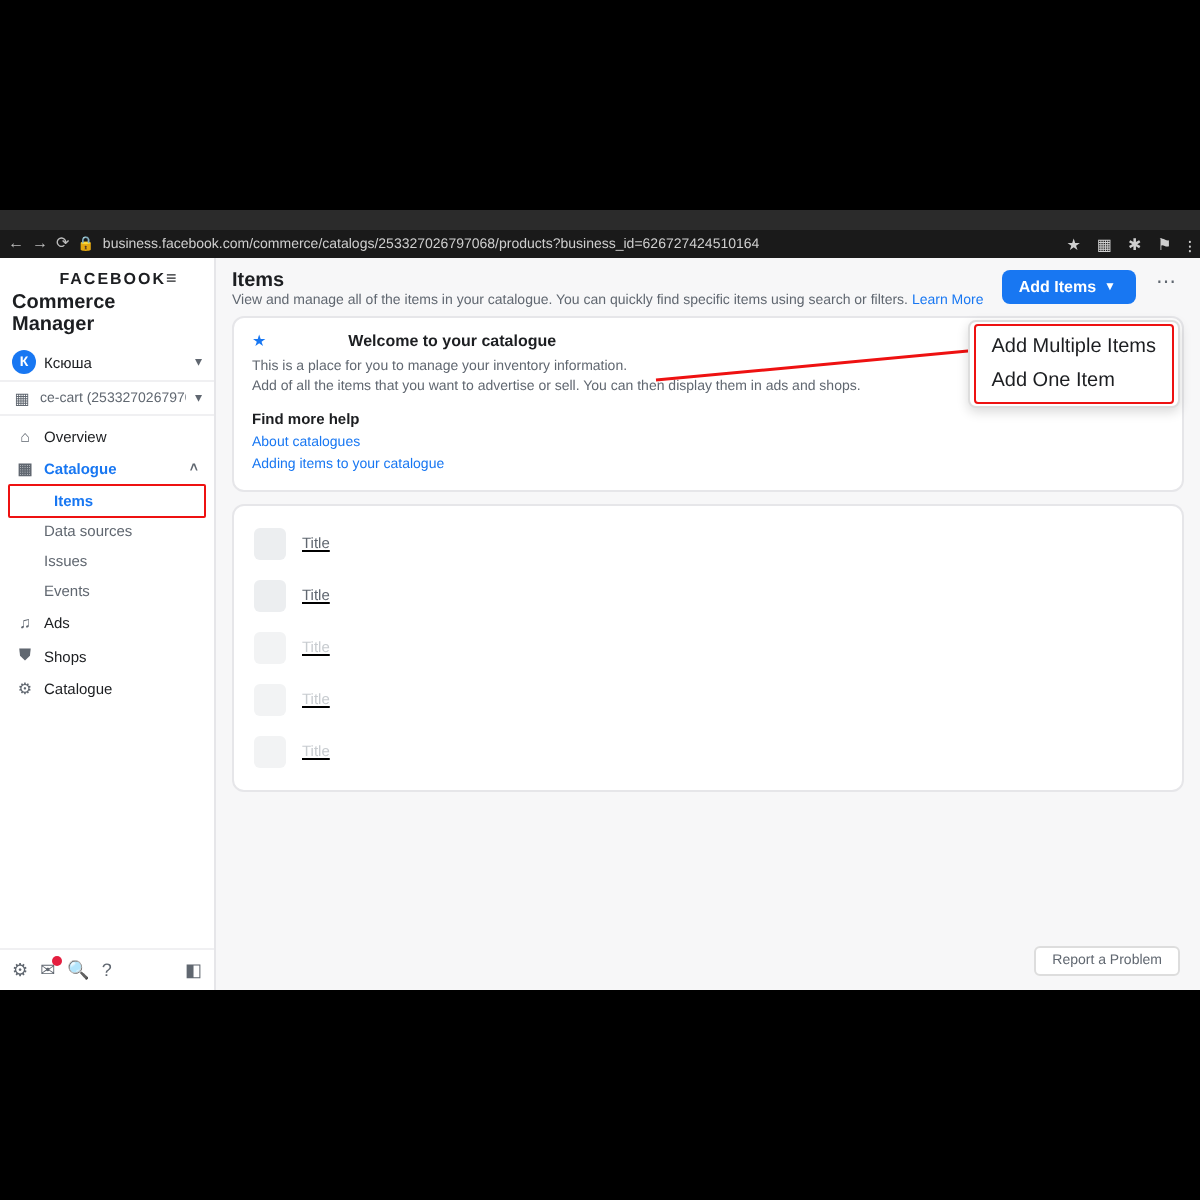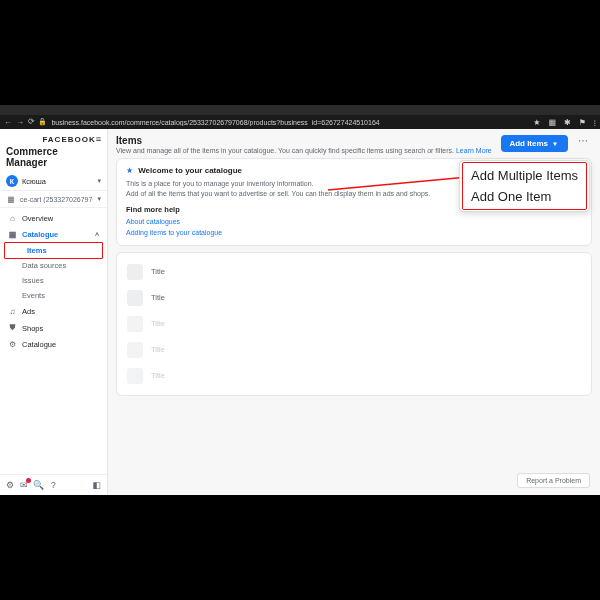--- a/index.html
+++ b/index.html
@@ -12,21 +12,21 @@
   .tabstrip{height:10px;width:100%;background:#2b2b2b;}
   
   .addr{height:14px;background:#1a1a1a;display:flex;align-items:center;padding:0 4px;gap:4px;}
   .nav-ico{color:#bdbdbd;font-size:8px;line-height:1;}
   .lock{color:#bdbdbd;font-size:7px;}
   .url{color:#cfcfcf;font-size:7px;white-space:nowrap;overflow:hidden;flex:1;}
   .r-ico{color:#cfcfcf;font-size:8px;margin-left:4px;}
   .viewport{flex:1;display:flex;background:#f7f7f8;min-height:0;}
   
   .sidebar{width:107px;background:#fff;border-right:1px solid #e6e6e9;display:flex;flex-direction:column;font-size:7.5px;color:#1c1e21;}
-  .sb-head{display:flex;align-items:center;justify-content:flex-end;padding:5px 6px 2px 6px;margin-left:11px;}
+  .sb-head{display:flex;align-items:center;justify-content:center;padding:5px 6px 2px 6px;margin-left:11px;}
   .fb-word{font-size:8px;letter-spacing:1px;font-weight:700;color:#1c1e21;}
   .burger{font-size:9px;color:#1c1e21;}
   .cm{font-size:10px;font-weight:600;padding:0 6px 4px 6px;}
   .acct{display:flex;align-items:center;gap:4px;padding:3px 6px;}
   .avatar{width:12px;height:12px;border-radius:50%;background:#1877f2;color:#fff;display:flex;align-items:center;justify-content:center;font-size:7px;font-weight:700;}
   .acct-name{flex:1;font-size:7.5px;overflow:hidden;white-space:nowrap;}
   .chev{font-size:7px;color:#606770;}
   .cat-row{display:flex;align-items:center;gap:4px;padding:3px 6px;border-top:1px solid #f0f0f2;border-bottom:1px solid #f0f0f2;}
   .cat-ico{width:10px;height:10px;display:flex;align-items:center;justify-content:center;font-size:8px;color:#606770;}
   .cat-txt{flex:1;font-size:7px;color:#606770;white-space:nowrap;overflow:hidden;}
@@ -45,34 +45,34 @@
   
   .main{flex:1;display:flex;flex-direction:column;min-width:0;}
   .page-head{display:flex;align-items:flex-start;padding:6px 8px 4px 8px;gap:6px;}
   .ph-txt{flex:1;}
   .ph-title{font-size:10px;font-weight:700;color:#1c1e21;}
   .ph-sub{font-size:7px;color:#606770;margin-top:1px;}
   .ph-sub a{color:#1877f2;text-decoration:none;}
   .btn-add{background:#1877f2;color:#fff;border:none;border-radius:4px;font-size:8px;font-weight:600;padding:4px 10px 4px 8px;display:flex;align-items:center;gap:4px;cursor:pointer;}
   .btn-add .tri{font-size:6px;}
   .more{font-size:10px;color:#606770;padding:0 4px;cursor:pointer;}
-  .dropdown{position:absolute;right:10px;top:160px;background:#fff;border:1px solid #ddd;border-radius:4px;box-shadow:0 2px 6px rgba(0,0,0,.15);padding:4px 0;font-size:13px;color:#1c1e21;z-index:5;}
+  .dropdown{position:absolute;right:10px;top:160px;background:#fff;border:1px solid #ddd;border-radius:4px;box-shadow:0 2px 6px rgba(0,0,0,.15);padding:4px 0;font-size:10px;color:#1c1e21;z-index:5;}
   .dropdown .redwrap{border:1.5px solid #e11;margin:-3px 2px;padding:2px 0;border-radius:2px;}
   .dropdown div.item{padding:3px 8px;white-space:nowrap;cursor:pointer;}
   .arrow{position:absolute;left:328px;top:170px;z-index:4;}
   .arrow svg{overflow:visible;}
   .card{background:#fff;border:1px solid #e6e6e9;border-radius:6px;margin:0 8px 6px 8px;padding:7px 9px;}
   .welcome-hd{display:flex;align-items:center;gap:5px;}
   .star{color:#1877f2;font-size:8px;}
-  .welcome-title{font-size:8px;font-weight:600;color:#1c1e21;}
+  .welcome-title{font-size:8px;font-weight:600;color:#1c1e21;margin-left:36px;}
   .welcome-body{font-size:7px;color:#606770;margin-top:4px;line-height:1.4;}
   .help-hd{font-size:7.5px;font-weight:600;margin-top:6px;color:#1c1e21;}
   .help-links{display:flex;flex-direction:column;gap:1px;margin-top:2px;}
   .help-links a{font-size:7px;color:#1877f2;text-decoration:none;}
-  .itemlist{background:#fff;border:1px solid #e6e6e9;border-radius:6px;margin:0 8px 8px 8px;padding:6px 10px;}
+  .itemlist{background:#fff;border:1px solid #e6e6e9;border-radius:6px;margin:0 8px 8px 8px;padding:6px 10px;text-decoration:underline;}
   .row{display:flex;align-items:center;gap:8px;padding:5px 0;}
   .thumb{width:16px;height:16px;background:#eceef0;border-radius:3px;}
   .row .t{font-size:7.5px;color:#606770;}
   .row.faded .thumb{background:#f2f3f4;}
   .row.faded .t{color:#c8ccd0;}
   .report{position:absolute;right:10px;bottom:112px;background:#fff;border:1px solid #ddd;border-radius:3px;font-size:7px;color:#606770;padding:3px 8px;cursor:pointer;}
 </style>
 </head>
 <body>
 <div class="stage">

